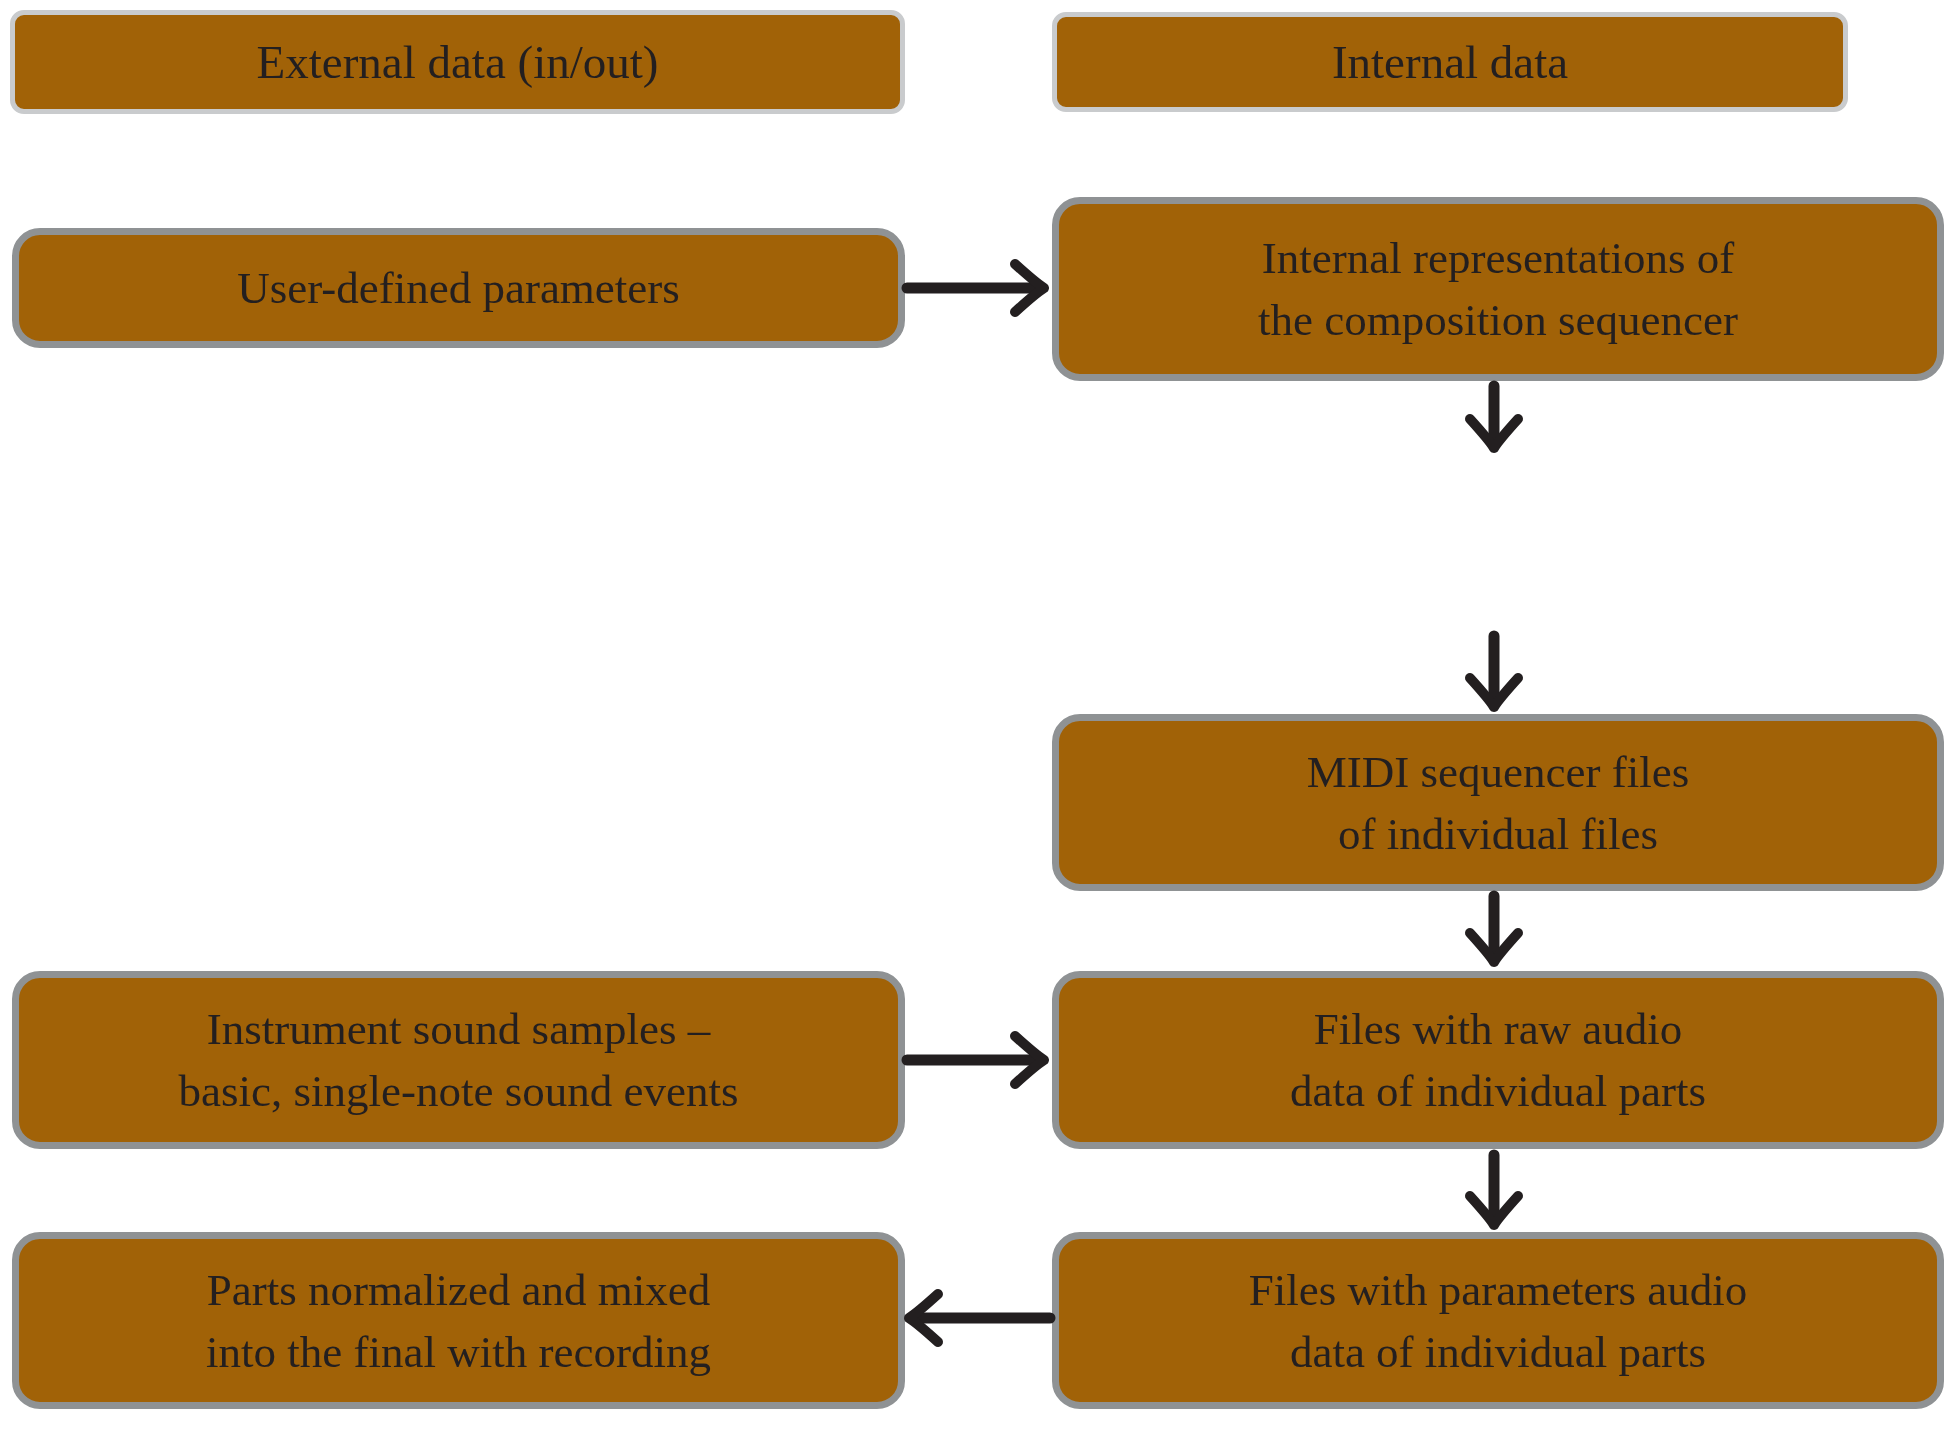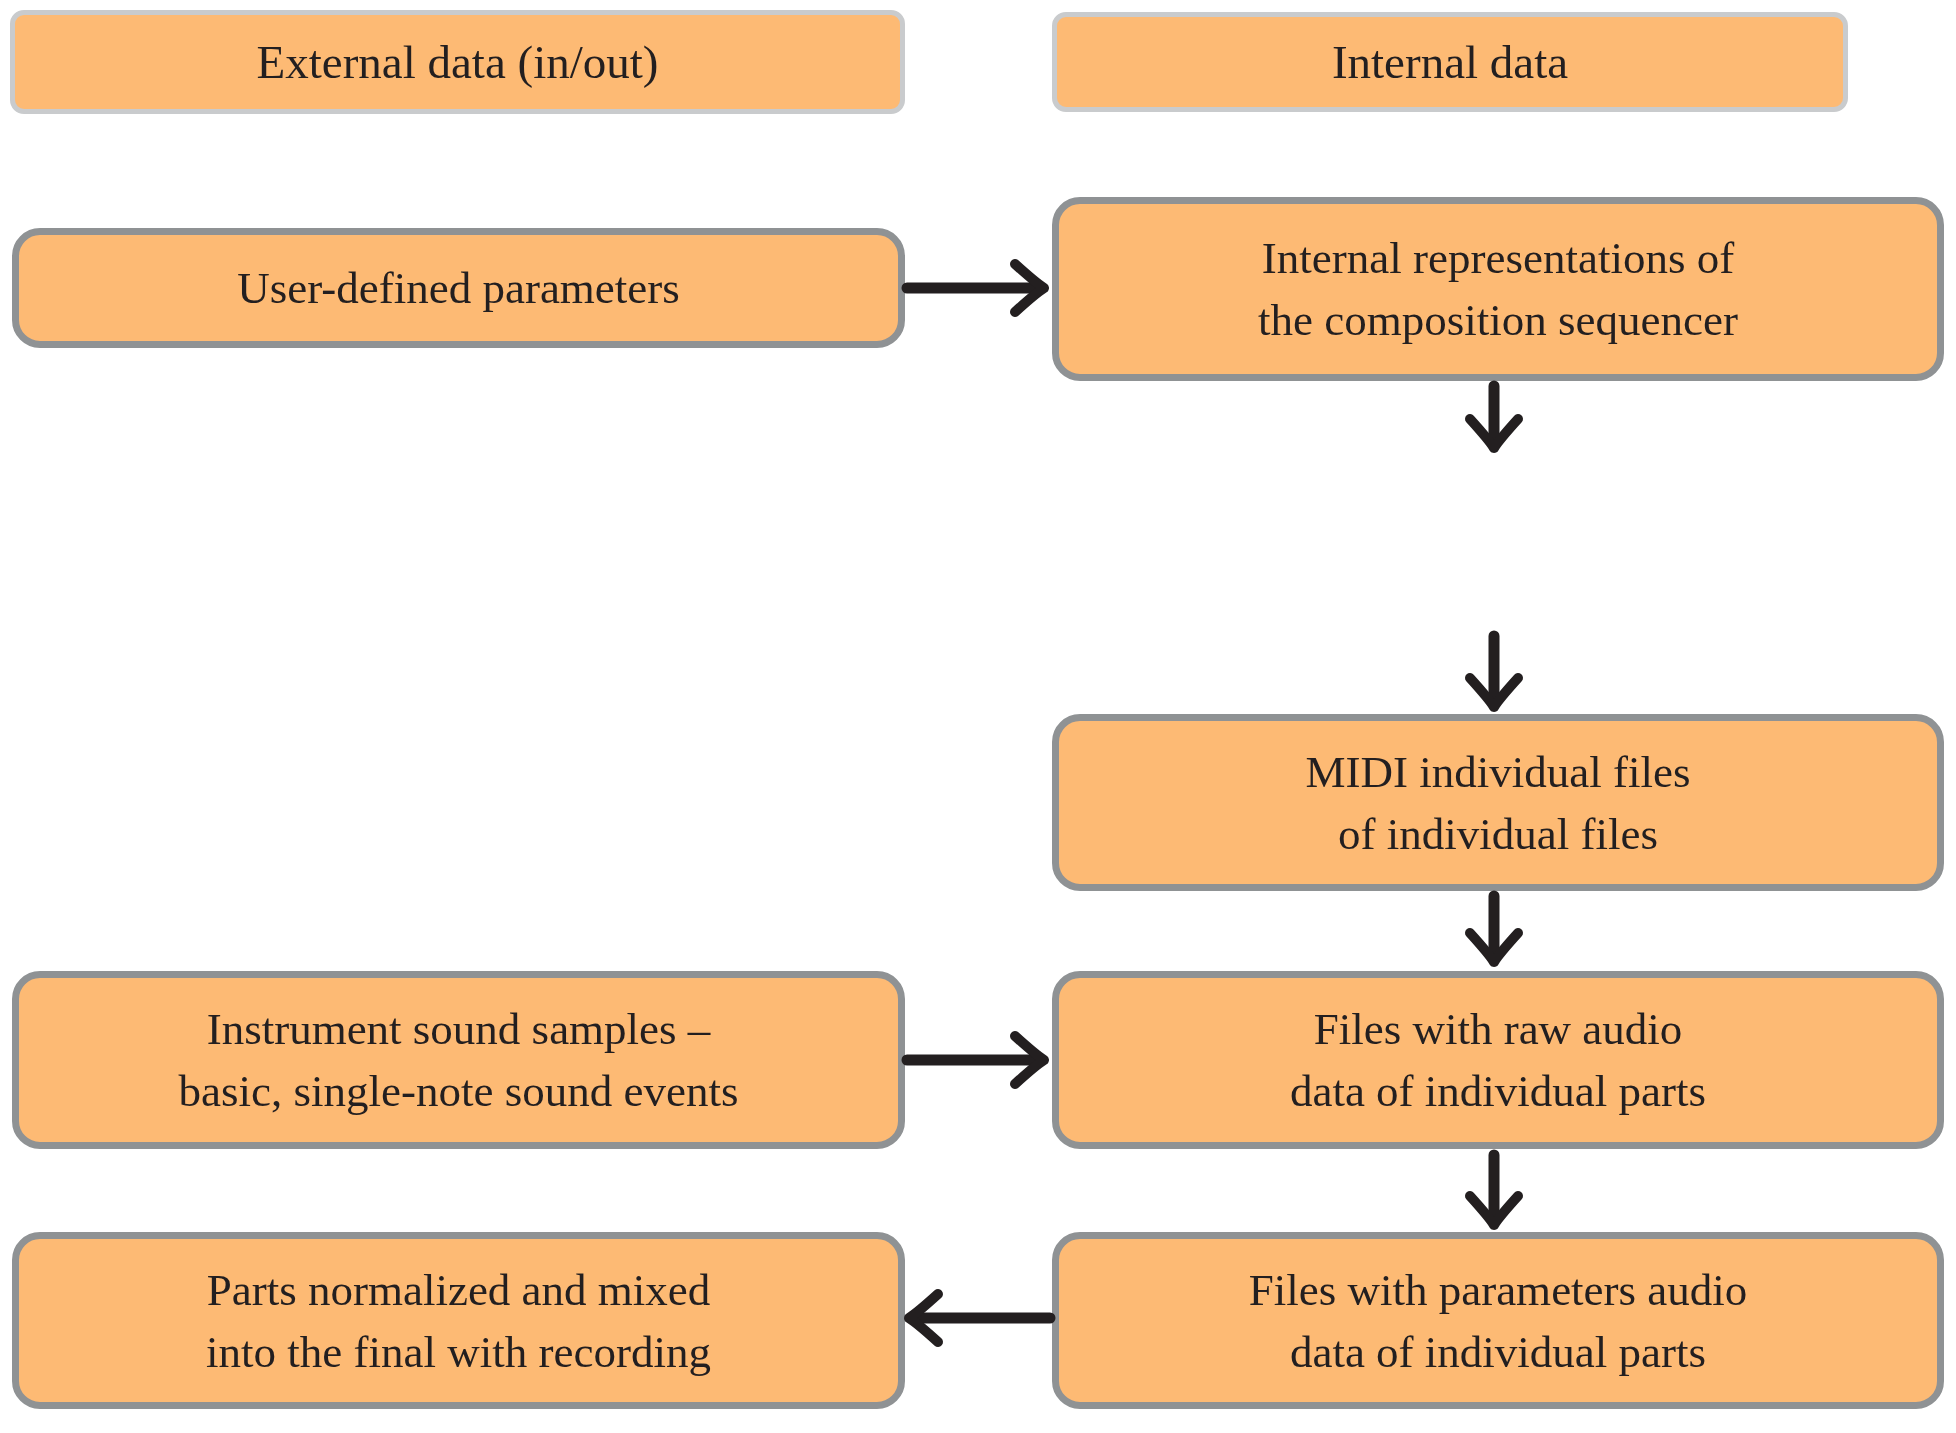--- a/index.html
+++ b/index.html
@@ -14,21 +14,21 @@
     position:relative;
     width:1956px;height:1433px;
     background:var(--background);
     font-family:"Liberation Serif","DejaVu Serif",serif;
     color:var(--text);
     overflow:hidden;
   }
   .box{
     position:absolute;
     box-sizing:border-box;
-    background:#fdba74;
+    background:#a16207;
     display:flex;
     align-items:center;
     justify-content:center;
     text-align:center;
   }
   .hdr{
     border:5px solid var(--header-border);
     border-radius:14px;
     font-size:47px;
   }
@@ -83,21 +83,21 @@
   <div class="box flow" style="left:1052px;top:197px;width:892px;height:184px">
     <div class="txt">
       <span class="ln">Internal representations of</span>
       <span class="ln">the composition sequencer</span>
     </div>
   </div>
 
 
   <div class="box flow" style="left:1052px;top:714px;width:892px;height:177px">
     <div class="txt">
-      <span class="ln">MIDI individual files</span>
+      <span class="ln">MIDI sequencer files</span>
       <span class="ln">of individual files</span>
     </div>
   </div>
 
   <div class="box flow" style="left:1052px;top:971px;width:892px;height:178px">
     <div class="txt">
       <span class="ln">Files with raw audio</span>
       <span class="ln">data of individual parts</span>
     </div>
   </div>

